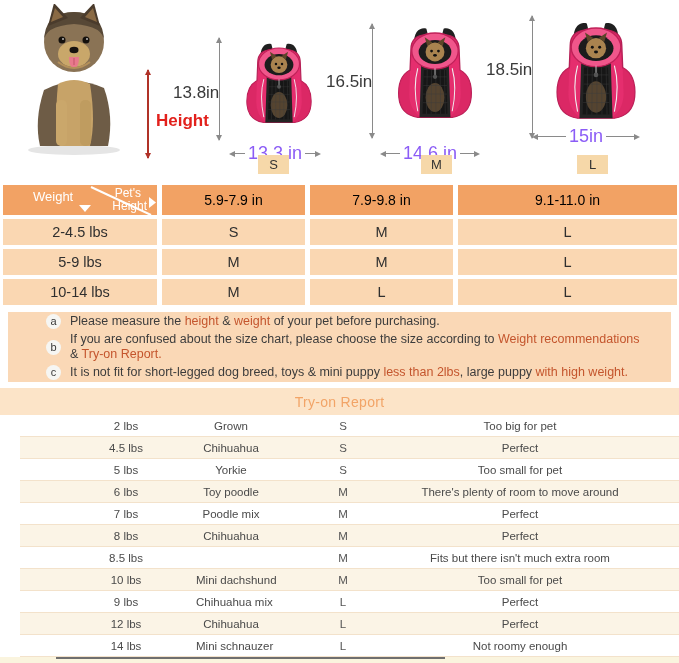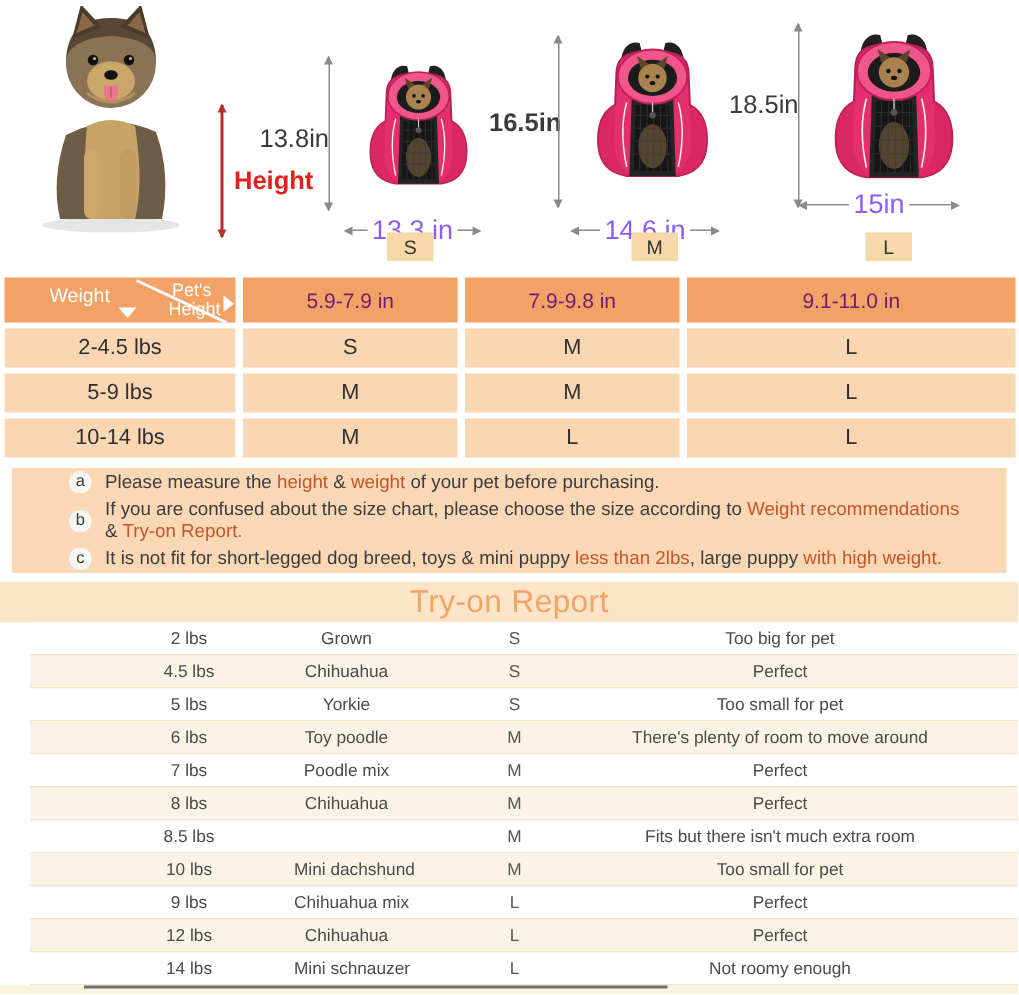--- a/index.html
+++ b/index.html
@@ -33,50 +33,50 @@
   .g-s { left:195px; top:28px; width:132px; height:150px; }
   .g-s .bp { left:46px; top:2px; width:76px; height:112px; }
   .g-s .varrow { left:24px; top:10px; height:102px; }
   .g-s .hlabel { left:-22px; width:42px; top:55px; }
   .g-s .harrow { left:34px; top:115px; width:92px; }
   .g-s .size-badge { left:63px; top:127px; }
 
   .g-m { left:348px; top:10px; width:136px; height:168px; }
   .g-m .bp { left:44px; top:2px; width:86px; height:128px; }
   .g-m .varrow { left:24px; top:14px; height:114px; }
-  .g-m .hlabel { left:-22px; width:42px; top:62px;font-weight:bold; }
+  .g-m .hlabel { left:-22px; width:42px; top:62px; }
   .g-m .harrow { left:32px; top:133px; width:100px; }
   .g-m .size-badge { left:73px; top:145px; }
 
   .g-l { left:502px; top:6px; width:142px; height:172px; }
   .g-l .bp { left:48px; top:2px; width:92px; height:132px; }
   .g-l .varrow { left:30px; top:10px; height:122px; }
   .g-l .hlabel { left:-16px; width:42px; top:54px; }
   .g-l .harrow { left:30px; top:120px; width:108px; }
   .g-l .size-badge { left:75px; top:149px; }
 
   
   .size-table { position:absolute; left:3px; top:185px; width:674px; display:grid;
     grid-template-columns:154px 143px 143px 1fr; grid-template-rows:30px 26px 26px 26px; gap:4px 5px; }
-  .hcell { background:#F2A264; color:#701a75; display:flex; align-items:center; justify-content:center; font-size:14px; }
+  .hcell { background:#F2A264; color:#000000; display:flex; align-items:center; justify-content:center; font-size:14px; }
   .corner { background:#F2A264; position:relative; }
   .dcell { background:#FAD7B2; color:#2f2f2f; display:flex; align-items:center; justify-content:center; font-size:14.5px; }
 
   
   .notes { position:absolute; left:8px; top:312px; width:663px; height:70px; background:#FAD8B6;
     padding:5px 24px 5px 38px; display:flex; flex-direction:column; justify-content:center; gap:3px; }
   .note { display:flex; align-items:center; gap:9px; font-size:12.5px; color:#3C3C3C; line-height:1.18; }
   .note .badge { flex:0 0 auto; width:15px; height:15px; border-radius:50%; background:#F6F6F3; color:#3a3a3a;
     font-size:11px; display:flex; align-items:center; justify-content:center; }
   .hl { color:#C4552D; }
 
   
   .tryon-band { position:absolute; left:0; top:388px; width:679px; height:27px; background:#FCE4C8;
     display:flex; align-items:center; justify-content:center; }
-  .tryon-title { font-size:21px; color:#F2A467; letter-spacing:0.3px; }
+  .tryon-title { font-size:14px; color:#F2A467; letter-spacing:0.3px; }
   .tryon-rows { position:absolute; left:0; top:415px; width:679px; }
   .trow { height:22px; display:grid; grid-template-columns:140px 70px 154px 200px; padding-left:36px;
     align-items:center; border-bottom:1px solid #F3E2CB;margin-left:20px; }
   .trow:nth-child(odd) { background:#FFFFFF; }
   .trow:nth-child(even) { background:#FBF4E6; }
   .tc { text-align:center; font-size:11.5px; color:#4a4a4a; white-space:nowrap; }
   .tc.size { color:#555; }
 
   .bottom-strip { position:absolute; left:0; top:657px; width:679px; height:6px; background:#FAF4DE; }
   .bottom-line { position:absolute; left:56px; top:657px; width:389px; height:2px; background:#6F6F6F; }

